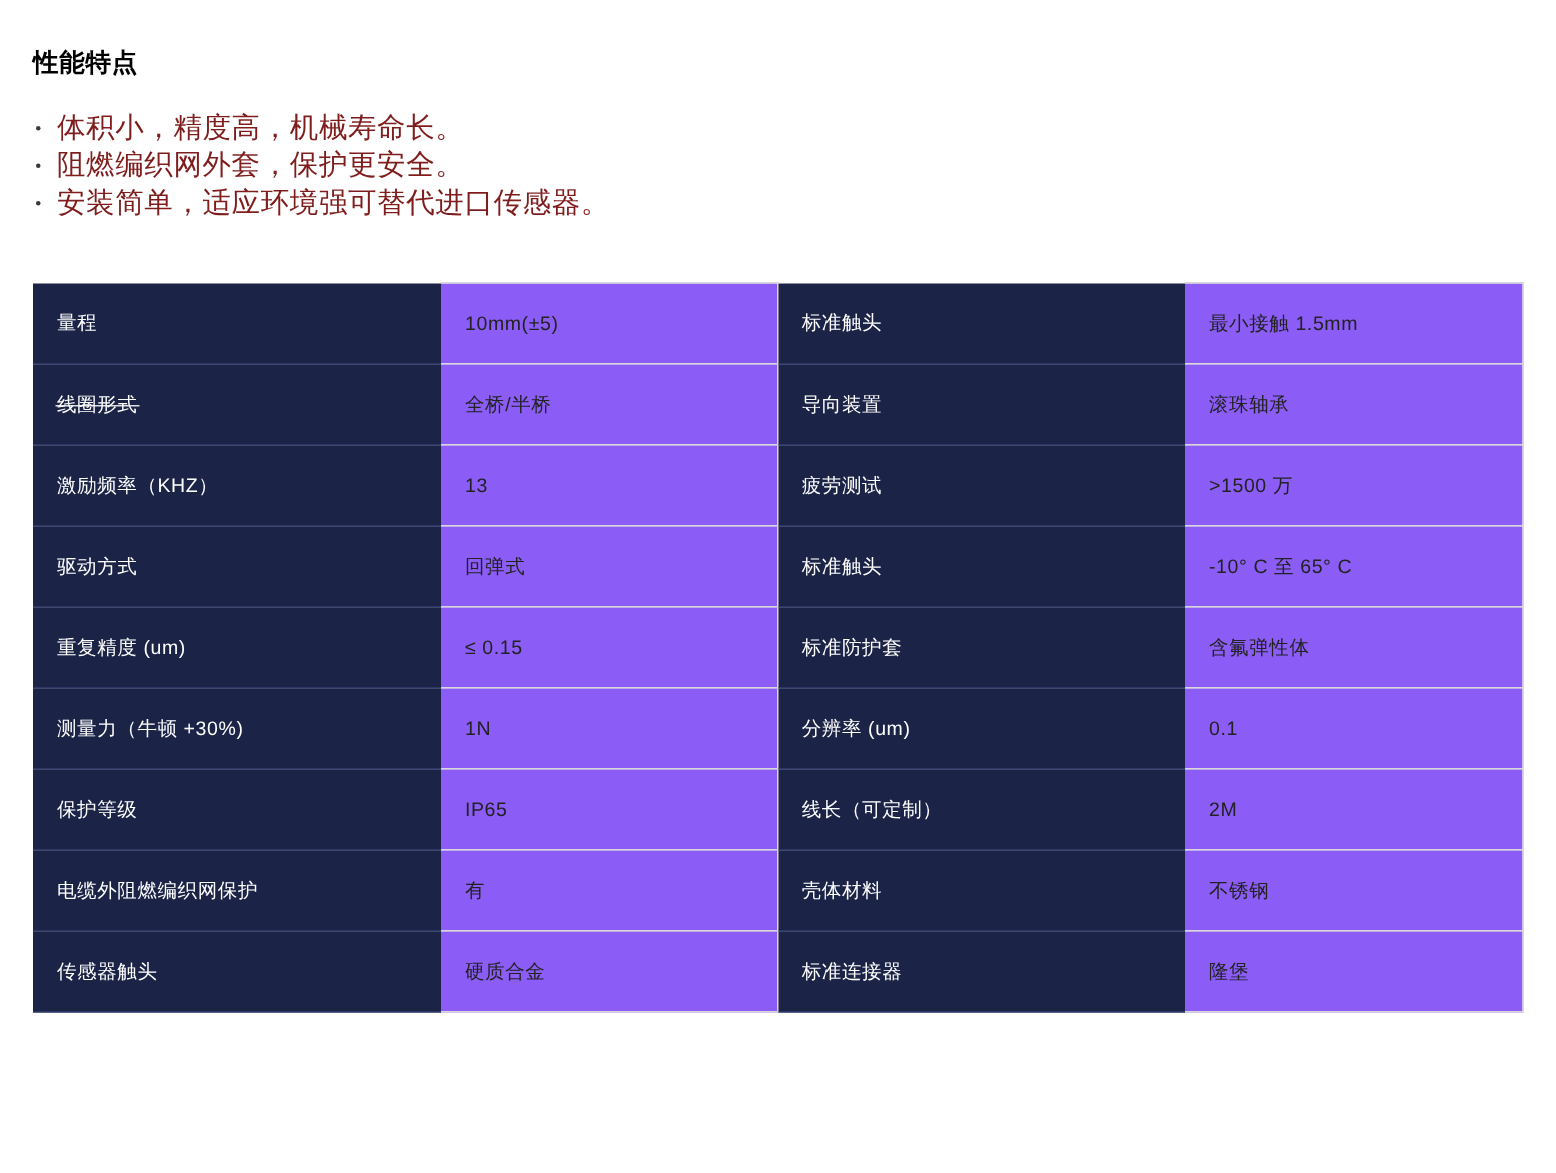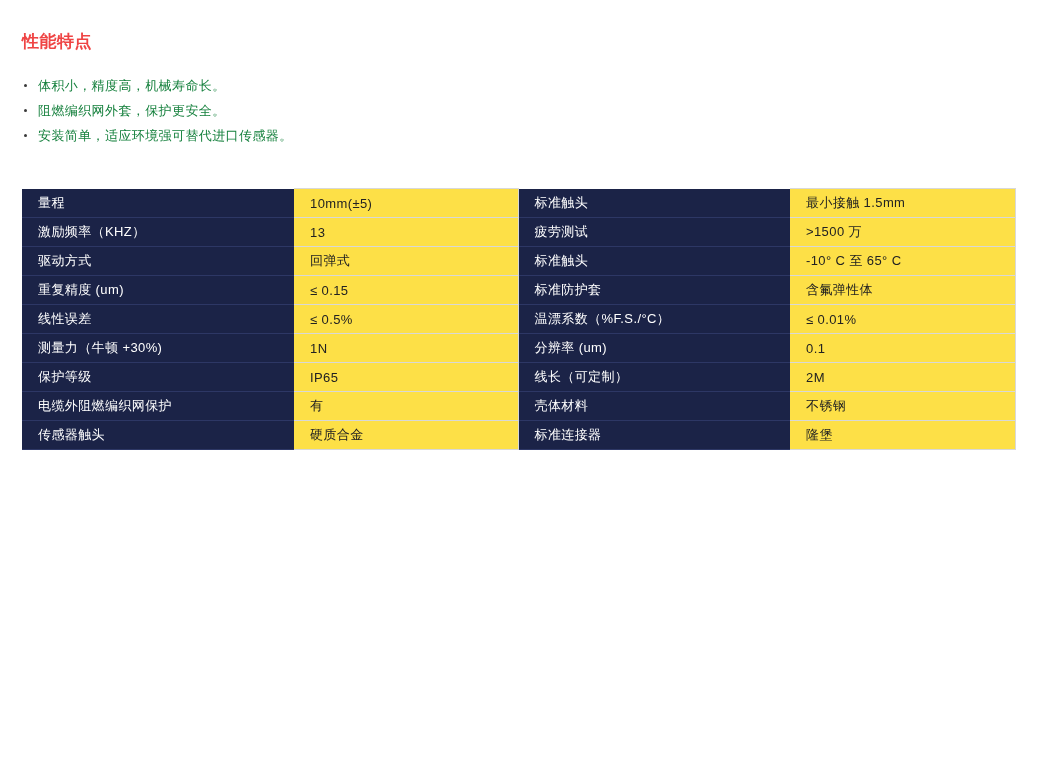--- a/index.html
+++ b/index.html
@@ -17,37 +17,37 @@
   .page {
     position: relative;
     width: 1037px;
     height: 782px;
     box-sizing: border-box;
     padding: 0 22px;
   }
   .section-title {
     font-size: 17px;
     font-weight: bold;
-    color: #ef4444;
+    color: #000000;
     letter-spacing: 0.5px;
   }
   #features-title {
     padding-top: 16px;
   }
   .feature-list {
     list-style: none;
     margin: 0;
     padding: 0;
     margin-top: 22px;
   }
   .feature-list li {
     position: relative;
-    font-size: 13px;
+    font-size: 19px;
     line-height: 21px;
-    color: #15803d;
+    color: #7f1d1d;
     padding-left: 16px;
     margin-bottom: 4px;
     letter-spacing: 0.4px;
   }
   .feature-list li::before {
     content: "";
     position: absolute;
     left: 2px;
     top: 9px;
     width: 3px;
@@ -58,34 +58,34 @@
   #specs-title {
     margin-top: 48px;
   }
   table.spec-table {
     margin-top: 42px;
     border-collapse: collapse;
     width: 993px;
     table-layout: fixed;
   }
   table.spec-table td {
-    height: 29px;
+    height: 54px;
     font-size: 13px;
     letter-spacing: 0.4px;
     vertical-align: middle;
     box-sizing: border-box;
   }
   td.label-cell {
     background: #1b2347;
     color: #ffffff;
     padding-left: 16px;
     border-bottom: 1px solid #2d3765;
   }
   td.value-cell {
-    background: #fde047;
+    background: #8b5cf6;
     color: #222222;
     padding-left: 16px;
     border-bottom: 1px solid #d8d8d8;
     border-right: 1px solid #d8d8d8;
   }
   td.value-cell.last {
     border-right: 1px solid #d8d8d8;
   }
   tr:first-child td.value-cell {
     border-top: 1px solid #d8d8d8;
@@ -129,42 +129,42 @@
         <col class="col-value2">
     </colgroup>
     <tbody>
       <tr>
         <td class="label-cell">量程</td>
         <td class="value-cell">10mm(±5)</td>
         <td class="label-cell">标准触头</td>
         <td class="value-cell last">最小接触 1.5mm</td>
       </tr>
       <tr>
+        <td class="label-cell"><span class="strike-odd">线圈形式</span></td>
+        <td class="value-cell">全桥/半桥</td>
+        <td class="label-cell">导向装置</td>
+        <td class="value-cell last">滚珠轴承</td>
+      </tr>
+      <tr>
         <td class="label-cell">激励频率（KHZ）</td>
         <td class="value-cell">13</td>
         <td class="label-cell">疲劳测试</td>
         <td class="value-cell last">&gt;1500 万</td>
       </tr>
       <tr>
         <td class="label-cell">驱动方式</td>
         <td class="value-cell">回弹式</td>
         <td class="label-cell">标准触头</td>
         <td class="value-cell last">-10° C 至 65° C</td>
       </tr>
       <tr>
         <td class="label-cell">重复精度 (um)</td>
         <td class="value-cell">≤ 0.15</td>
         <td class="label-cell">标准防护套</td>
         <td class="value-cell last">含氟弹性体</td>
-      </tr>
-      <tr>
-        <td class="label-cell">线性误差</td>
-        <td class="value-cell">≤ 0.5%</td>
-        <td class="label-cell">温漂系数（%F.S./°C）</td>
-        <td class="value-cell last">≤ 0.01%</td>
       </tr>
       <tr>
         <td class="label-cell">测量力（牛顿 +30%)</td>
         <td class="value-cell">1N</td>
         <td class="label-cell">分辨率 (um)</td>
         <td class="value-cell last">0.1</td>
       </tr>
       <tr>
         <td class="label-cell">保护等级</td>
         <td class="value-cell">IP65</td>

